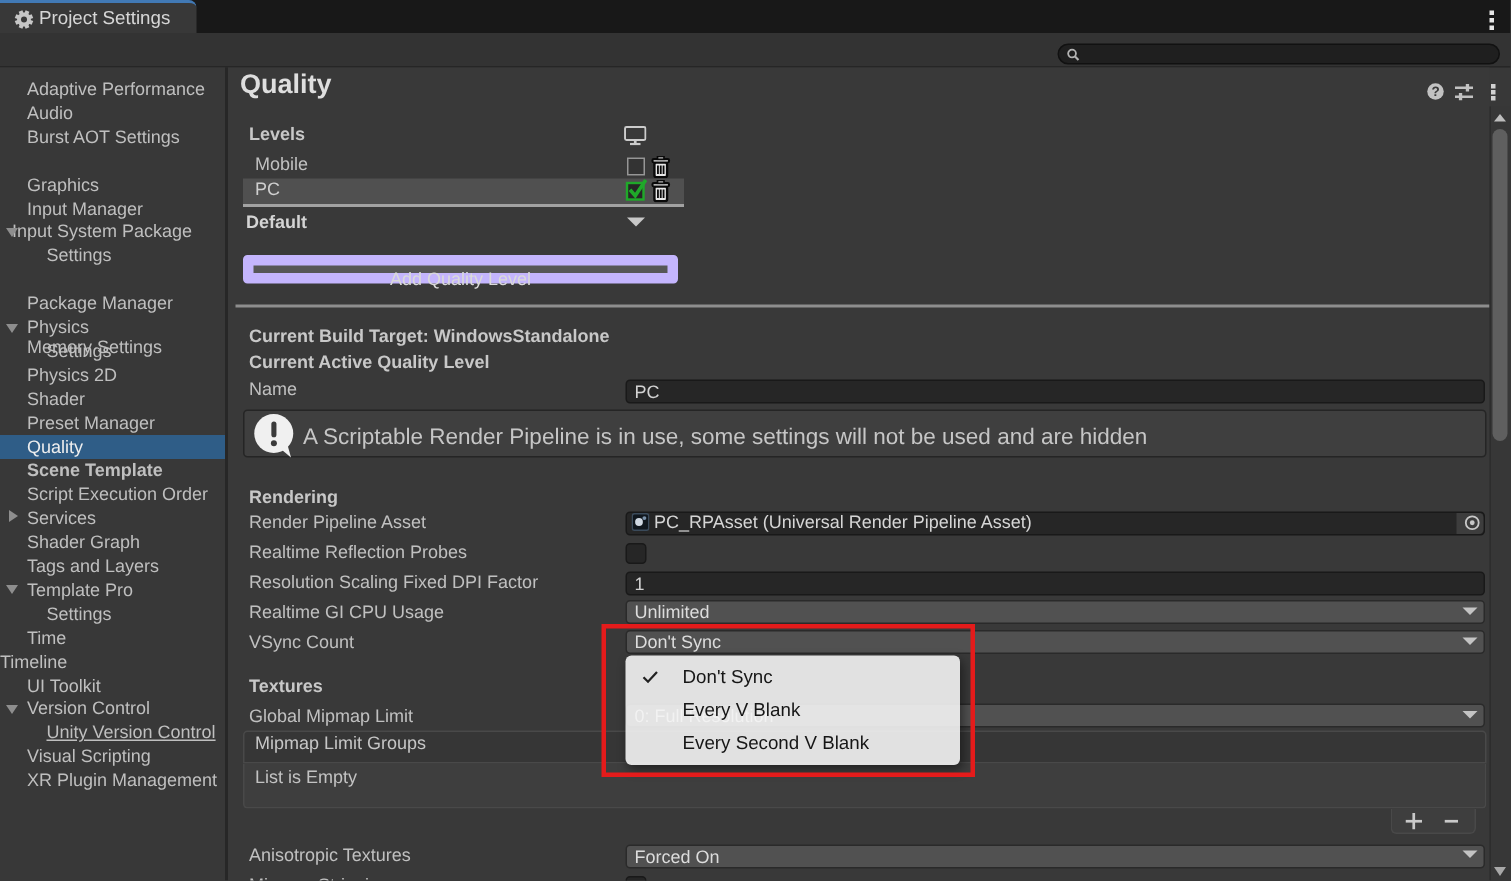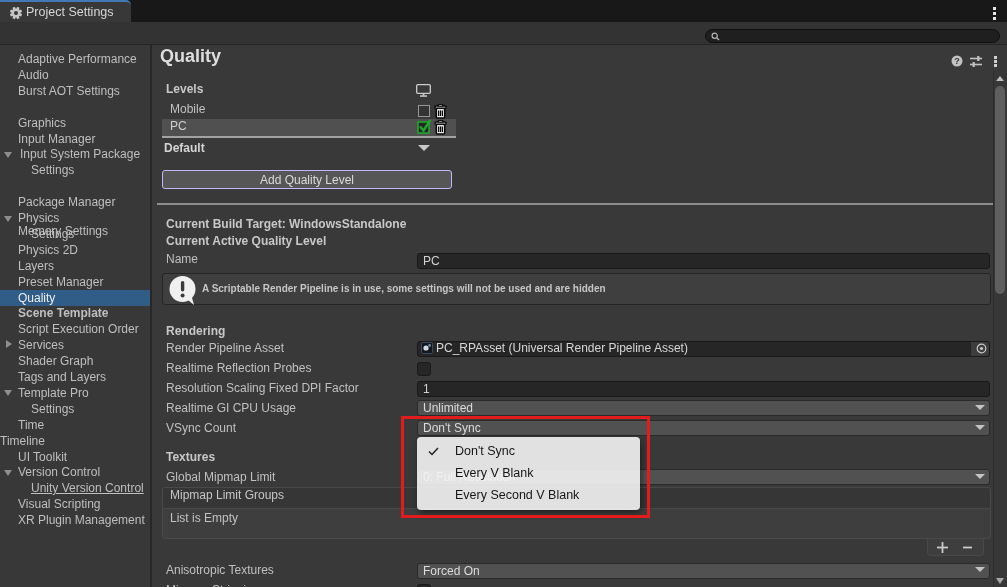--- a/index.html
+++ b/index.html
@@ -38,28 +38,28 @@
   <circle cx="3.7" cy="3.7" r="2.6" fill="none" stroke="#b4b4b4" stroke-width="1.2"></circle>
   <line x1="5.7" y1="5.7" x2="8" y2="8" stroke="#b4b4b4" stroke-width="1.4"></line>
 </svg>
 
 <div class="abs" style="left:0;top:45px;width:150px;height:542px;background:#383838;overflow:hidden;" id="sidebar">
     <div class="srow" style="top:6px;"><span style="padding-left:18px;">Adaptive Performance</span></div>
     <div class="srow" style="top:21.9px;"><span style="padding-left:18px;">Audio</span></div>
     <div class="srow" style="top:37.8px;"><span style="padding-left:18px;">Burst AOT Settings</span></div>
     <div class="srow" style="top:69.6px;"><span style="padding-left:18px;">Graphics</span></div>
     <div class="srow" style="top:85.5px;"><span style="padding-left:18px;">Input Manager</span></div>
-    <div class="srow" style="top:101.4px;"><span style="position:absolute;left:4px;top:5.5px;width:0;height:0;border-left:4.5px solid transparent;border-right:4.5px solid transparent;border-top:6px solid #8e8e8e;"></span><span style="padding-left:20px;">Input System Package</span></div>
+    <div class="srow" style="top:101.4px;"><span style="position:absolute;left:4px;top:5.5px;width:0;height:0;border-left:4.5px solid transparent;border-right:4.5px solid transparent;border-top:6px solid #8e8e8e;"></span><span style="padding-left:8px;">Input System Package</span></div>
     <div class="srow" style="top:117.3px;"><span style="padding-left:31px;">Settings</span></div>
     <div class="srow" style="top:133.2px;margin-top:45px;"><span style="padding-left:18px;">Memory Settings</span></div>
     <div class="srow" style="top:149.1px;"><span style="padding-left:18px;">Package Manager</span></div>
     <div class="srow" style="top:165px;"><span style="position:absolute;left:4px;top:5.5px;width:0;height:0;border-left:4.5px solid transparent;border-right:4.5px solid transparent;border-top:6px solid #8e8e8e;"></span><span style="padding-left:18px;">Physics</span></div>
     <div class="srow" style="top:180.9px;"><span style="padding-left:31px;">Settings</span></div>
     <div class="srow" style="top:196.8px;"><span style="padding-left:18px;">Physics 2D</span></div>
-    <div class="srow" style="top:212.70000000000002px;"><span style="padding-left:18px;">Layers</span></div>
+    <div class="srow" style="top:212.70000000000002px;"><span style="padding-left:18px;">Shader</span></div>
     <div class="srow" style="top:228.6px;"><span style="padding-left:18px;">Preset Manager</span></div>
     <div class="srow" style="top:244.5px;background:#2f5d87;color:#eeeeee;"><span style="padding-left:18px;">Quality</span></div>
     <div class="srow" style="top:260.4px;"><span style="padding-left:18px;font-weight:bold;">Scene Template</span></div>
     <div class="srow" style="top:276.3px;"><span style="padding-left:18px;">Script Execution Order</span></div>
     <div class="srow" style="top:292.2px;"><span style="position:absolute;left:6px;top:3px;width:0;height:0;border-top:4.5px solid transparent;border-bottom:4.5px solid transparent;border-left:6px solid #8e8e8e;"></span><span style="padding-left:18px;">Services</span></div>
     <div class="srow" style="top:308.1px;"><span style="padding-left:18px;">Shader Graph</span></div>
     <div class="srow" style="top:324px;"><span style="padding-left:18px;text-align:right;">Tags and Layers</span></div>
     <div class="srow" style="top:339.90000000000003px;"><span style="position:absolute;left:4px;top:5.5px;width:0;height:0;border-left:4.5px solid transparent;border-right:4.5px solid transparent;border-top:6px solid #8e8e8e;"></span><span style="padding-left:18px;">Template Pro</span></div>
     <div class="srow" style="top:355.8px;"><span style="padding-left:31px;">Settings</span></div>
     <div class="srow" style="top:371.7px;"><span style="padding-left:18px;">Time</span></div>
@@ -122,37 +122,37 @@
     <rect x="5.2" y="0.4" width="4.6" height="1.9" fill="#e8e8e8" stroke="#0a0a0a" stroke-width="1.2"></rect>
     <line x1="5.5" y1="6.8" x2="5.5" y2="12.8" stroke="#0a0a0a" stroke-width="1.3"></line>
     <line x1="7.5" y1="6.8" x2="7.5" y2="12.8" stroke="#0a0a0a" stroke-width="1.3"></line>
     <line x1="9.5" y1="6.8" x2="9.5" y2="12.8" stroke="#0a0a0a" stroke-width="1.3"></line>
   </g>
 </svg>
 
 <div class="lbl bold" style="left:164px;top:141px;color:#d4d4d4;">Default</div>
 <div class="abs" style="left:418px;top:145px;width:0;height:0;border-left:6px solid transparent;border-right:6px solid transparent;border-top:6.5px solid #c8c8c8;"></div>
 
-<div class="abs" style="left:162px;top:170px;width:290px;height:19px;background:#565656;border:1px solid #c4b5fd;border-radius:3px;box-sizing:border-box;text-align:center;line-height:18px;font-size:12px;color:#dadada;">Add Quality Level</div>
+<div class="abs" style="left:162px;top:170px;width:290px;height:19px;background:#565656;border:7px solid #c4b5fd;border-radius:3px;box-sizing:border-box;text-align:center;line-height:18px;font-size:12px;color:#dadada;">Add Quality Level</div>
 
 <div class="abs" style="left:157px;top:203px;width:843px;height:1.5px;background:#8e8e8e;"></div>
 
 <div class="lbl bold" style="left:166px;top:217px;">Current Build Target: WindowsStandalone</div>
 <div class="lbl bold" style="left:166px;top:234px;">Current Active Quality Level</div>
 <div class="lbl" style="left:166px;top:252px;">Name</div>
 <div class="field" style="top:253px;"><span style="padding-left:5px;">PC</span></div>
 
 <div class="abs" style="left:162px;top:273px;width:829px;height:32px;background:#3f3f3f;border:1px solid #252525;border-radius:3px;box-sizing:border-box;"></div>
 <svg class="abs" style="left:169px;top:276px;" width="30" height="30" viewBox="0 0 30 30">
   <circle cx="13.5" cy="13" r="13" fill="#f0f0f0"></circle>
   <path d="M19 24 L25 29 L22.5 20 Z" fill="#f0f0f0"></path>
   <rect x="11.9" y="5" width="3.4" height="10.5" rx="1.7" fill="#3a3a3a"></rect>
   <circle cx="13.6" cy="19.5" r="2" fill="#3a3a3a"></circle>
 </svg>
-<div class="abs" style="left:202px;top:283px;font-size:10px;font-weight:bold;color:#c6c6c6;text-align:center;">A Scriptable Render Pipeline is in use, some settings will not be used and are hidden</div>
+<div class="abs" style="left:202px;top:283px;font-size:15px;font-weight:normal;color:#c6c6c6;text-align:center;">A Scriptable Render Pipeline is in use, some settings will not be used and are hidden</div>
 
 <div class="lbl bold" style="left:166px;top:324px;">Rendering</div>
 
 <div class="lbl" style="left:166px;top:341px;">Render Pipeline Asset</div>
 <div class="field" style="top:341px;"></div>
 <div class="abs" style="left:971px;top:342px;width:18px;height:14px;background:#3d3d3d;border-top-right-radius:3px;border-bottom-right-radius:3px;"></div>
 <svg class="abs" style="left:976px;top:343px;" width="11" height="11" viewBox="0 0 11 11">
   <circle cx="5.5" cy="5.5" r="4.3" fill="none" stroke="#c8c8c8" stroke-width="1.2"></circle>
   <circle cx="5.5" cy="5.5" r="1.6" fill="#c8c8c8"></circle>
 </svg>

